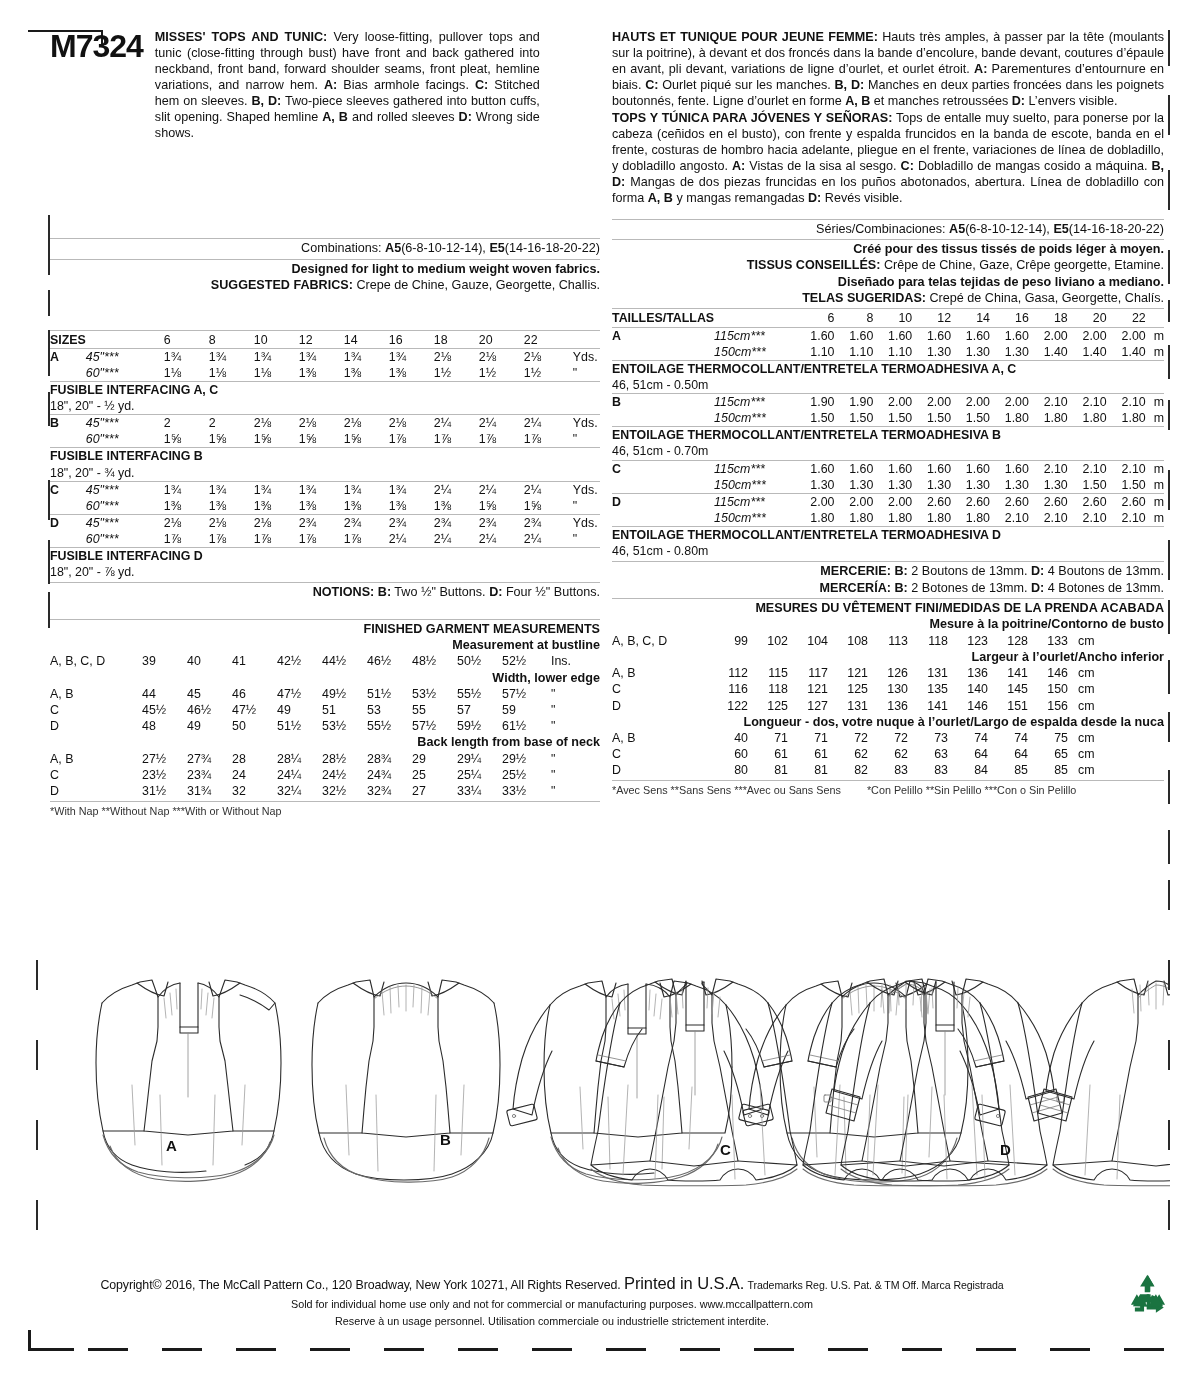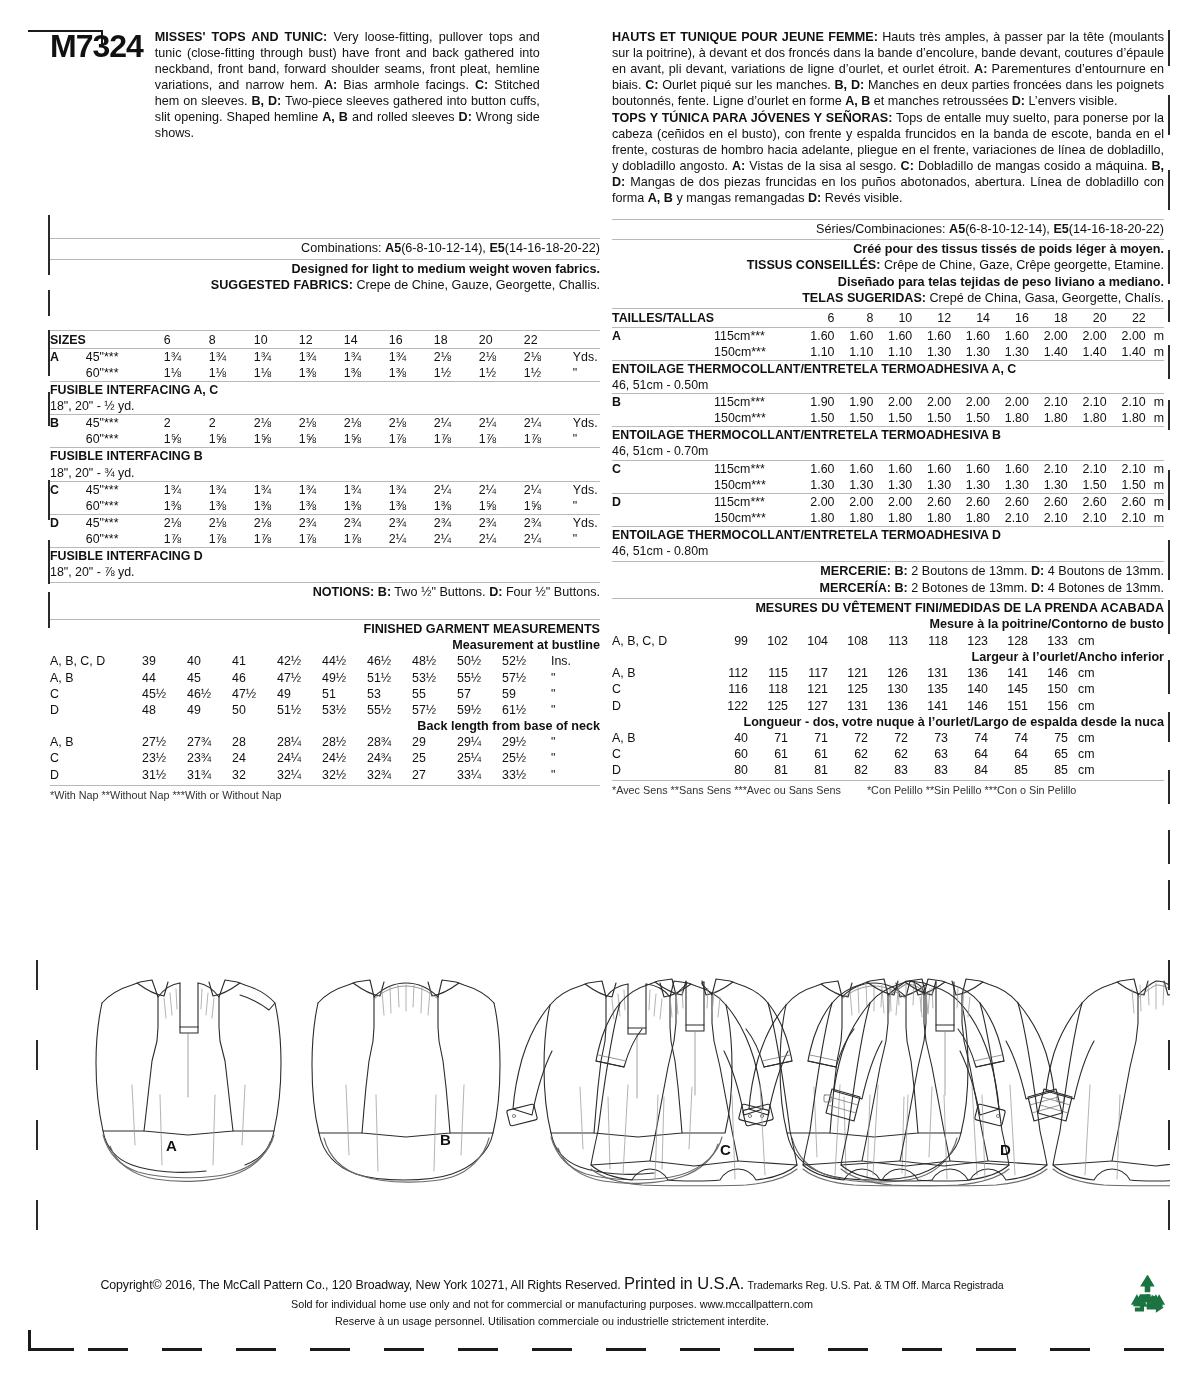--- a/index.html
+++ b/index.html
@@ -42,21 +42,21 @@
 
   .rdesc { font-size:12.6px; line-height:1.268; text-align:justify; }
 
   .sect { font-size:12.6px; line-height:1.30;text-align:right; }
   .rule { border-top:1px solid #b9b9b9; margin:2px 0 1px; }
 
   
   table.yard { border-collapse:collapse; width:100%; font-size:12.4px; }
   table.yard td { padding:0; line-height:1.30; white-space:nowrap; vertical-align:baseline; }
   .c-view  { width:18px; font-weight:bold; }
-  .c-width { width:78px; }
+  .c-width { width:78px;font-style:italic; }
   .c-num   { width:45px; text-align:left; }
   .c-unit  { text-align:left; padding-left:4px !important; }
   tr.topline td { border-top:1px solid #b9b9b9; }
   .subhead { font-weight:bold; font-size:12.4px; line-height:1.30; }
   .subline { font-size:12.4px; line-height:1.30; padding-left:28px; }
 
   
   table.metric .c-width { width:92px; }
   table.metric .c-num { width:41px; text-align:right; padding-right:4px !important; }
 
@@ -306,20 +306,21 @@
             <td class="c-num">42½</td>
             <td class="c-num">44½</td>
             <td class="c-num">46½</td>
             <td class="c-num">48½</td>
             <td class="c-num">50½</td>
             <td class="c-num">52½</td>
             <td class="c-unit">Ins.</td>
           </tr>
         </tbody>
       </table>
+    <div class="sect bold">Width, lower edge</div>
     <table class="fin" id="tbl-left-width">
         <tbody>
           <tr>
             <td class="c-lab">A, B</td>
             <td class="c-num">44</td>
             <td class="c-num">45</td>
             <td class="c-num">46</td>
             <td class="c-num">47½</td>
             <td class="c-num">49½</td>
             <td class="c-num">51½</td>

